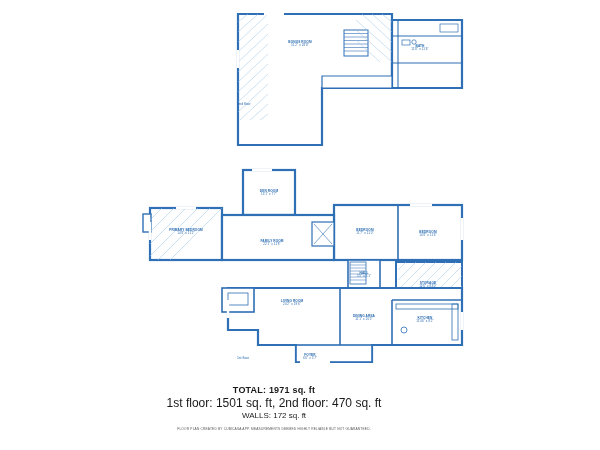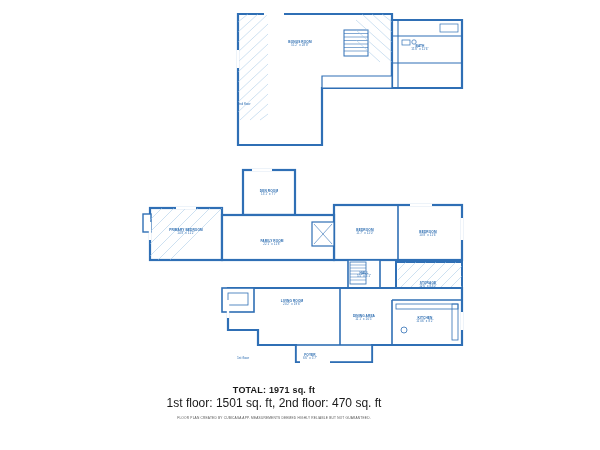--- a/index.html
+++ b/index.html
@@ -277,14 +277,15 @@
   <span class="dm">11'06" x 8'2"</span>
 </div>
 <div class="room-label" style="left:310px;top:357px;">
   <span class="nm">FOYER</span>
   <span class="dm">6'6" x 5'7"</span>
 </div>
 
 <div class="summary">
   <div class="total">TOTAL: 1971 sq. ft</div>
   <div class="floors">1st floor: 1501 sq. ft, 2nd floor: 470 sq. ft</div>
+  <div class="excluded">WALLS: 172 sq. ft</div>
   <div class="disclaimer">FLOOR PLAN CREATED BY CUBICASA APP. MEASUREMENTS DEEMED HIGHLY RELIABLE BUT NOT GUARANTEED.</div>
 </div>
 
 </body></html>

